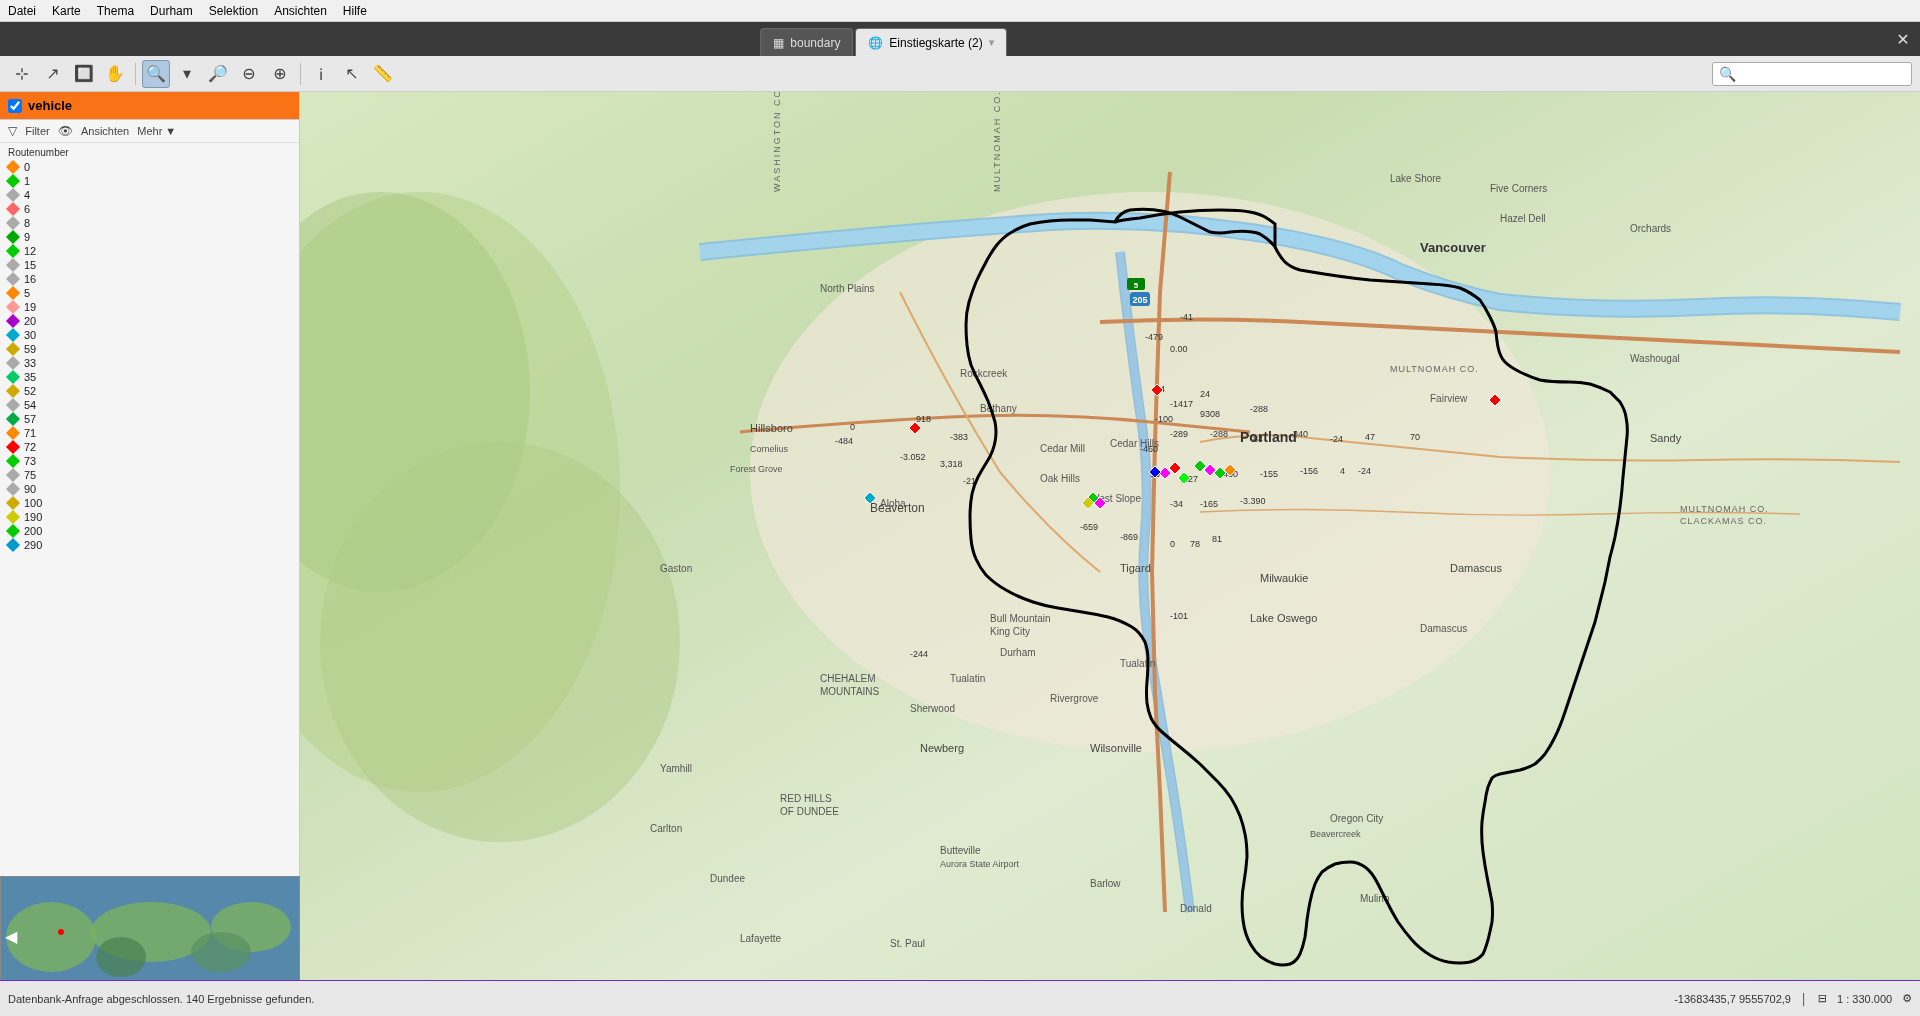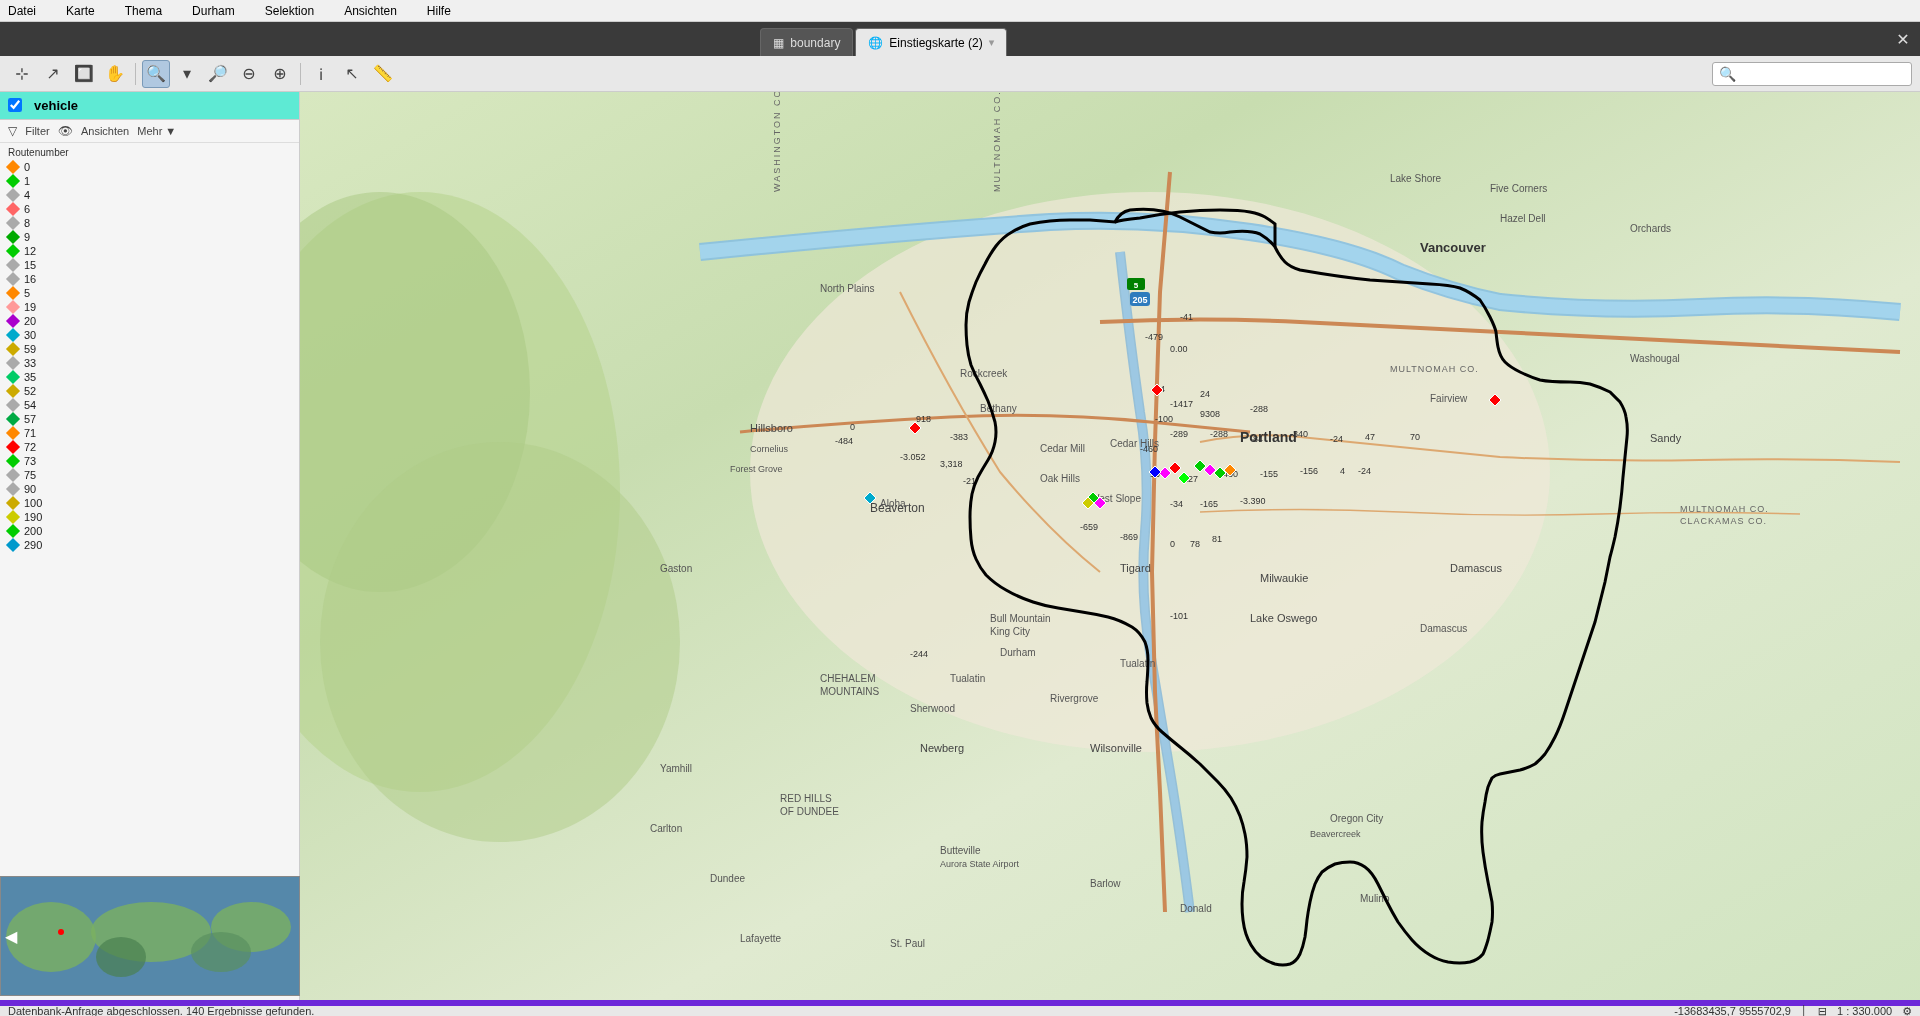--- a/index.html
+++ b/index.html
@@ -6,21 +6,21 @@
     body { font-family: Arial, sans-serif; font-size: 12px; background: #ddd; overflow: hidden; width: 1920px; height: 1016px; }
 
     
     #menubar {
       height: 22px;
       background: #f0f0f0;
       border-bottom: 1px solid #ccc;
       display: flex;
       align-items: center;
       padding: 0 4px;
-      gap: 22px;
+      gap: 8px;
     }
     .menu-item {
       font-size: 12px;
       cursor: pointer;
       padding: 2px 4px;
       color: #000;
     }
 
     
     #toolbar {
@@ -134,25 +134,25 @@
     #left-panel {
       width: 300px;
       background: #f5f5f5;
       border-right: 1px solid #ccc;
       display: flex;
       flex-direction: column;
       overflow: hidden;
     }
     #layer-header {
       padding: 6px 8px;
-      background: #5eead4;
+      background: #f97316;
       border-bottom: 1px solid #ccc;
       display: flex;
-      align-items: flex-start;
-      gap: 12px;
+      align-items: center;
+      gap: 6px;
     }
     .layer-title {
       font-weight: bold;
       font-size: 13px;
     }
     .layer-checkbox { width: 14px; height: 14px; }
     .layer-controls {
       padding: 4px 8px;
       border-bottom: 1px solid #ddd;
       display: flex;
@@ -218,23 +218,23 @@
       color: white;
       font-size: 16px;
       cursor: pointer;
     }
 
     
     #statusbar {
       position: absolute;
       bottom: 0;
       left: 0; right: 0;
-      height: 16px;
+      height: 36px;
       background: #e8e8e8;
-      border-top: 6px solid #6d28d9;
+      border-top: 1px solid #6d28d9;
       display: flex;
       align-items: center;
       padding: 0 8px;
       font-size: 11px;
       color: #333;
       gap: 20px;
     }
     .status-coords {
       margin-left: auto;
       display: flex;

